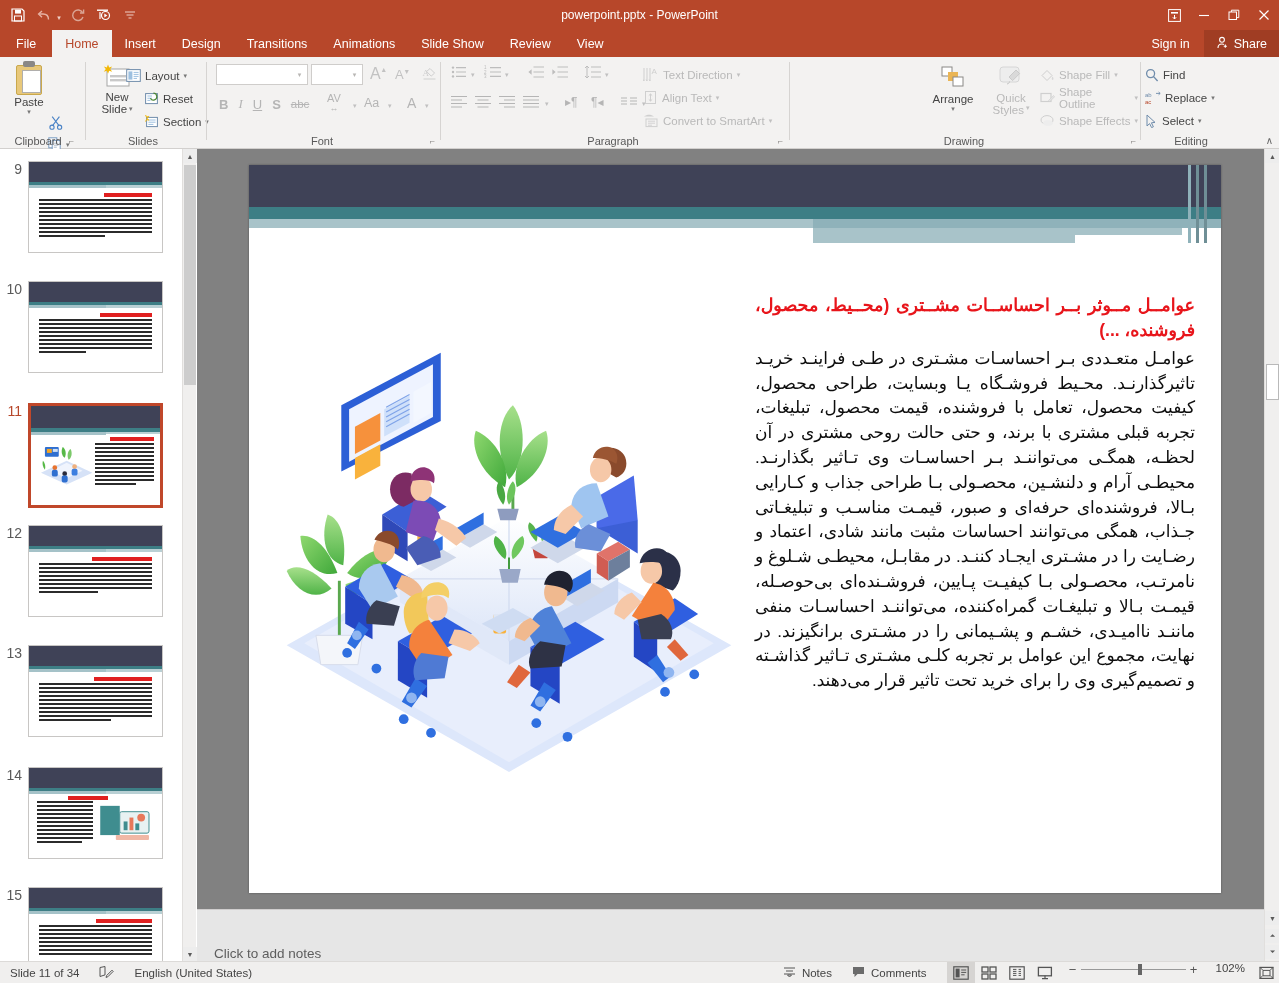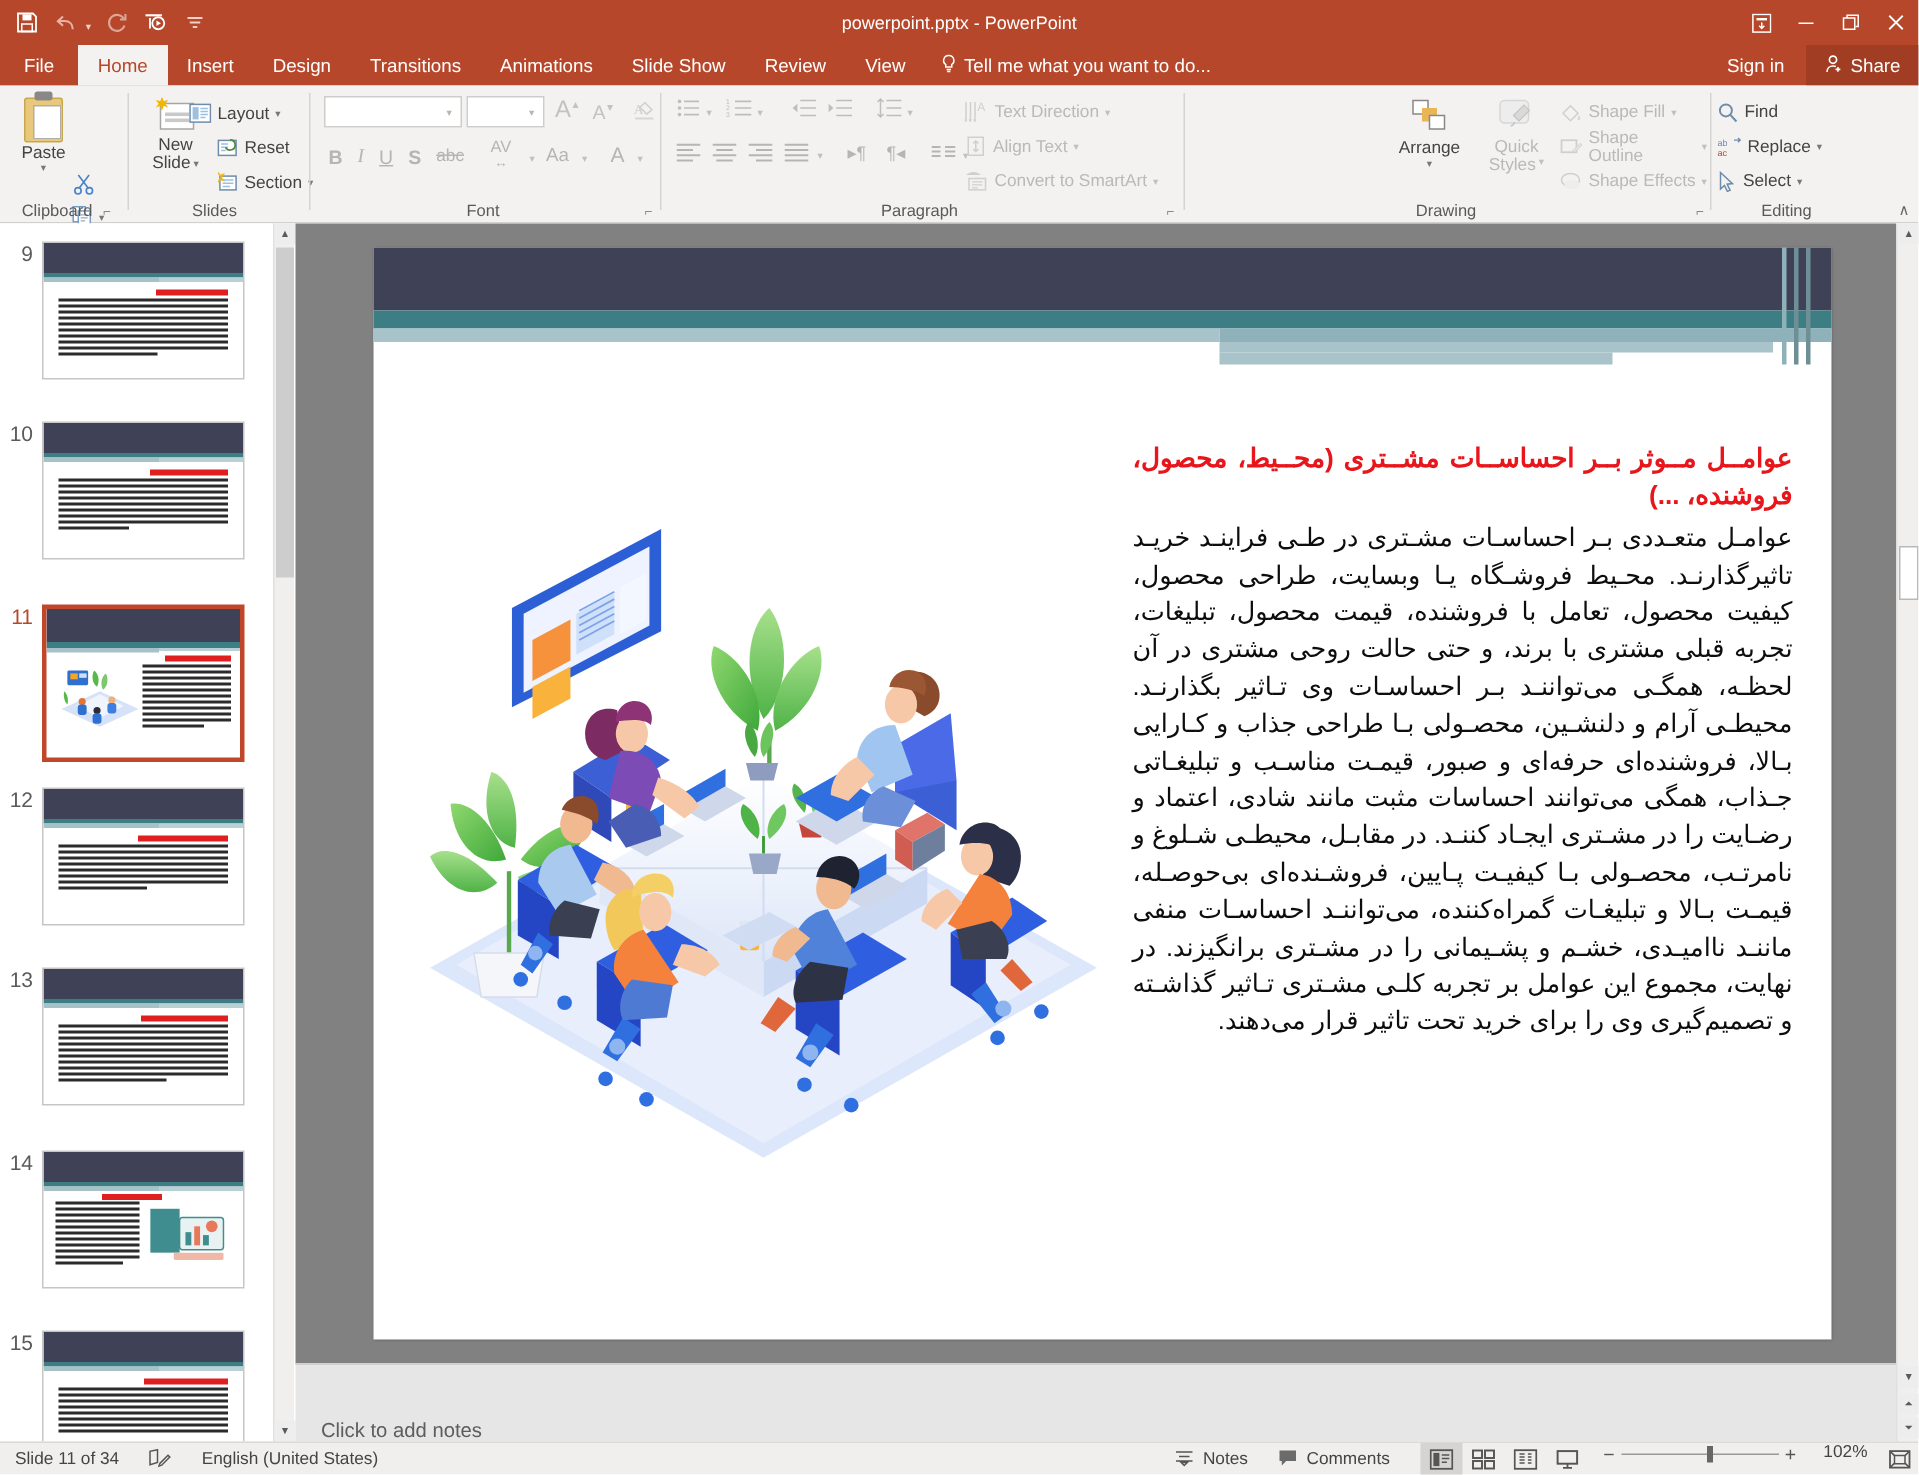--- a/index.html
+++ b/index.html
@@ -265,29 +265,20 @@
   <div class="tabbar">
     <div class="tab file">File</div>
     <div class="tab active">Home</div>
     <div class="tab">Insert</div>
     <div class="tab">Design</div>
     <div class="tab">Transitions</div>
     <div class="tab">Animations</div>
     <div class="tab">Slide Show</div>
     <div class="tab">Review</div>
     <div class="tab">View</div>
-    <div class="tellme">
-      <span class="tellme-bulb">
-        <svg width="11" height="13" viewBox="0 0 11 13">
-            <path d="M5.5 1a3.3 3.3 0 0 0-2 6v1.6h4V7a3.3 3.3 0 0 0-2-6z" fill="none" stroke="#fff" stroke-width="1"></path>
-            <path d="M4 10.3h3M4.4 11.7h2.2" stroke="#fff" stroke-width="1"></path>
-          </svg>
-      </span>
-      <span>Tell me what you want to do...</span>
-    </div>
     <div class="topright">
       <div class="signin">Sign in</div>
       <div class="share">
         <span>
           <svg width="13" height="13" viewBox="0 0 13 13">
               <circle cx="6" cy="3.8" r="2.4" fill="none" stroke="#fff" stroke-width="1.1"></circle>
               <path d="M2 12c0-2.4 1.8-4 4-4 .7 0 1.3.1 1.9.4" fill="none" stroke="#fff" stroke-width="1.1"></path>
               <path d="M9.3 8.6v3.2M7.7 10.2h3.2" stroke="#fff" stroke-width="1.1"></path>
             </svg>
         </span>

